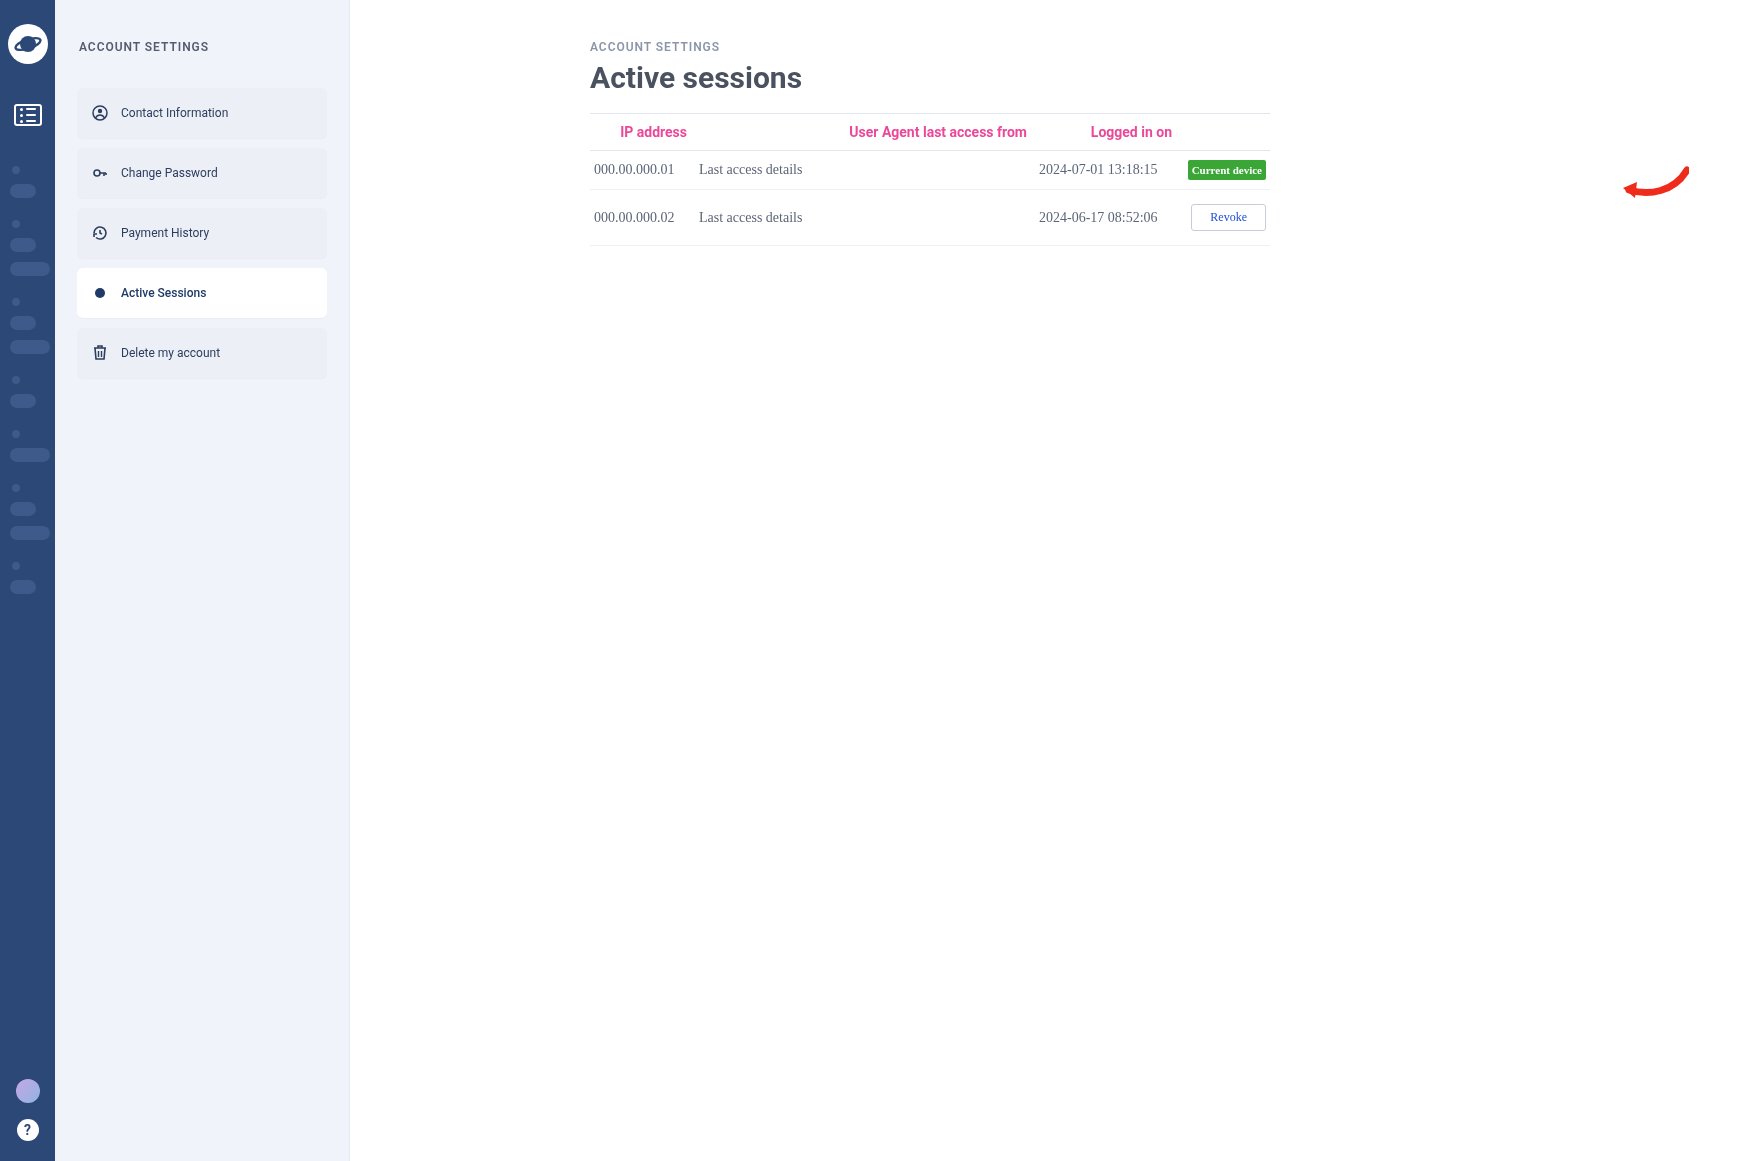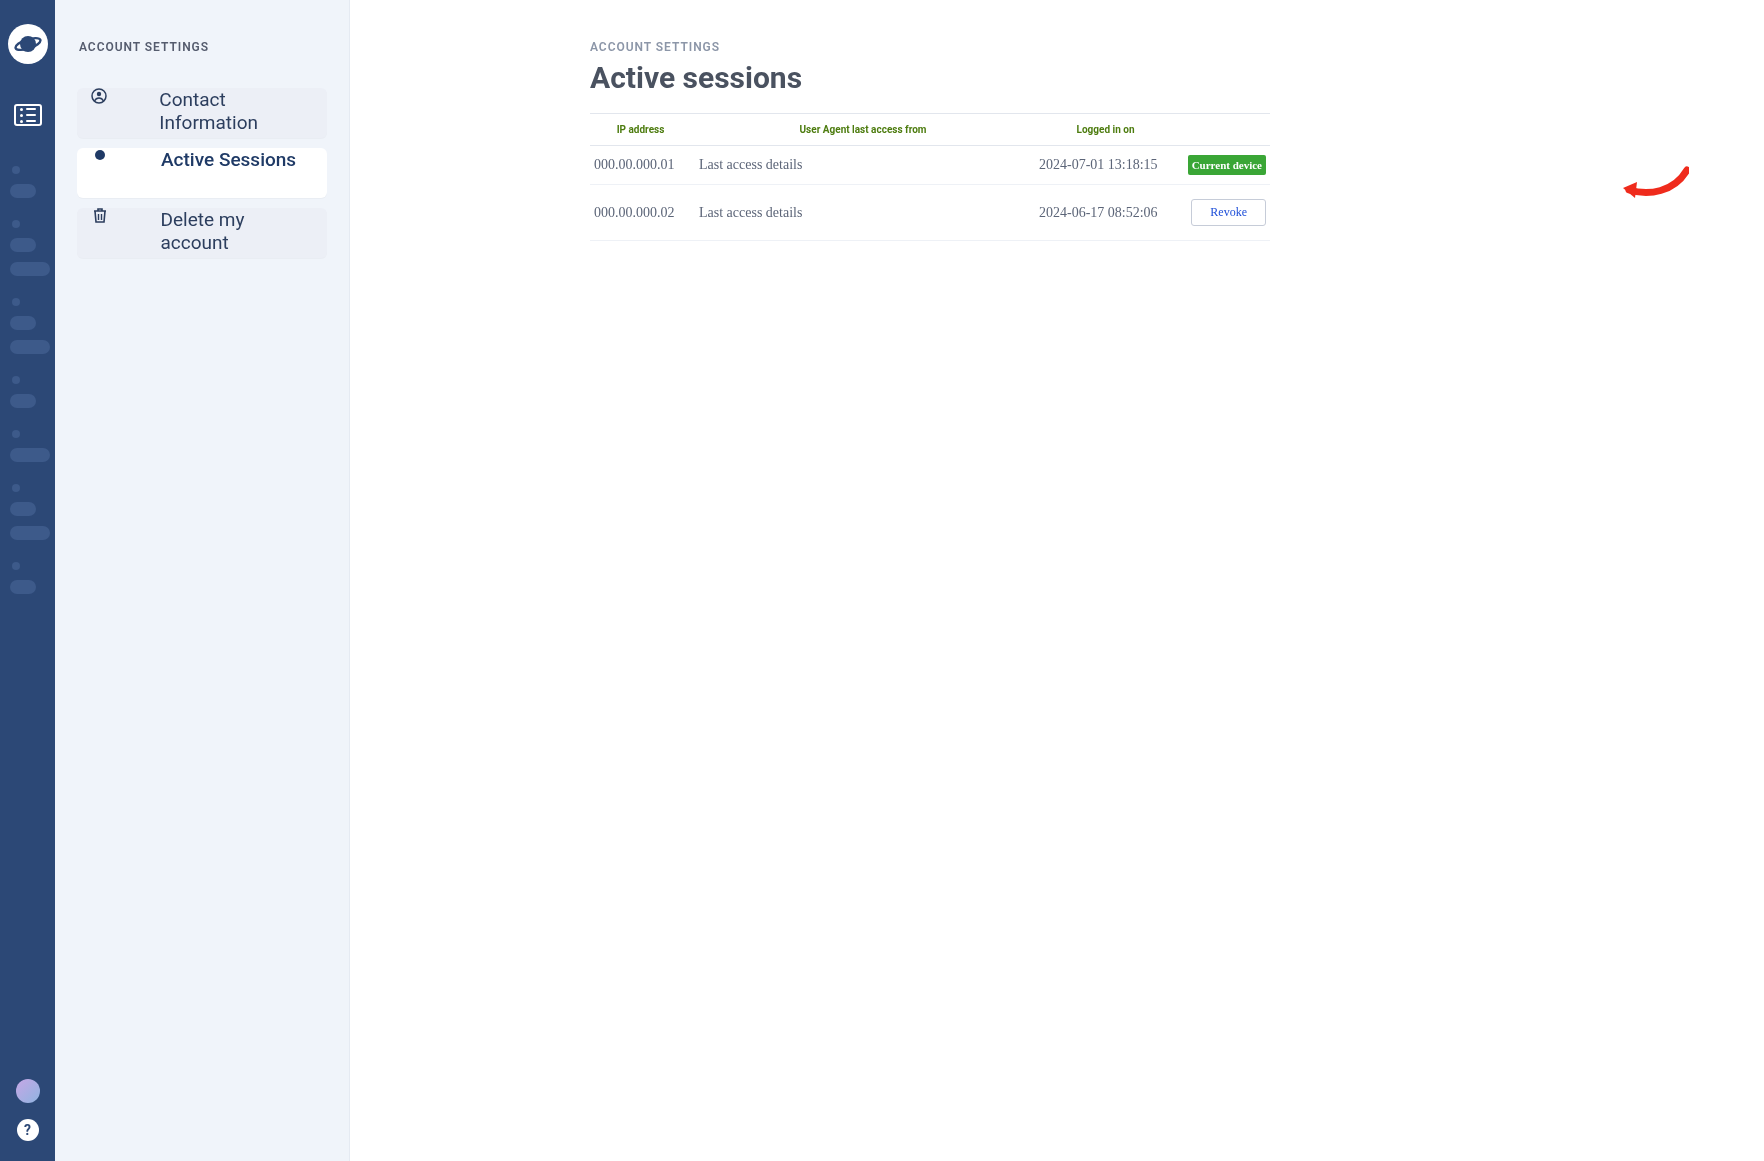--- a/index.html
+++ b/index.html
@@ -102,28 +102,27 @@
     color: #555c6e;
     font-weight: 600;
     margin-bottom: 34px;
     margin-left: 2px;
   }
   .nav-card {
     background: #eceff6;
     border-radius: 6px;
     height: 50px;
     display:flex;
-    align-items:flex-start;
+    align-items:center;
     padding: 0 14px;
     margin-bottom: 10px;
     box-shadow: 0 1px 1px rgba(0,0,0,0.03);
     cursor:pointer;
     color:#2c3e5e;
-    font-size:19px;
-    gap:40px;
+    font-size:12px;
   }
   .nav-card.active {
     background:#ffffff;
     color:#1f3a66;
     font-weight:500;
   }
   .nav-icon {
     width:18px;
     display:flex;
     align-items:center;
@@ -149,24 +148,24 @@
     font-size:30px;
     font-weight:700;
     color:#4a5260;
     margin-bottom:18px;
   }
   table.sessions {
     border-collapse:collapse;
     width: 680px;
   }
   table.sessions th {
-    text-align:center;
-    font-size:10px;
+    text-align:right;
+    font-size:14px;
     font-weight:700;
-    color:#4d7c0f;
+    color:#ec4899;
     padding: 10px 8px 10px 4px;
     border-top:1px solid #e2e6ed;
     border-bottom:1px solid #e2e6ed;
   }
   table.sessions td {
     font-size:14px;
     color:#5c6578;
     padding: 9px 8px 9px 4px;
     border-bottom:1px solid #eef1f6;
     vertical-align:middle;
@@ -282,21 +281,40 @@
     <span class="nav-icon">
       <svg width="16" height="16" viewBox="0 0 16 16">
           <circle cx="8" cy="8" r="7" fill="none" stroke="currentColor" stroke-width="1.5"></circle>
           <circle cx="8" cy="6" r="2.2" fill="currentColor"></circle>
           <path d="M3.5 13c1-2 3-3 4.5-3s3.5 1 4.5 3" fill="none" stroke="currentColor" stroke-width="1.5"></path>
         </svg>
     </span>
     <span>Contact Information</span>
   </div>
 
-
+  <div class="nav-card">
+    <span class="nav-icon">
+      <svg width="16" height="16" viewBox="0 0 16 16">
+          <circle cx="5" cy="8" r="3" fill="none" stroke="currentColor" stroke-width="1.6"></circle>
+          <path d="M8 8h6M12 8v3M14 8v2" stroke="currentColor" stroke-width="1.6" fill="none"></path>
+        </svg>
+    </span>
+    <span>Change Password</span>
+  </div>
+
+  <div class="nav-card">
+    <span class="nav-icon">
+      <svg width="16" height="16" viewBox="0 0 16 16">
+          <path d="M2 8a6 6 0 1 1 2 4.5" fill="none" stroke="currentColor" stroke-width="1.6"></path>
+          <path d="M2 12v-3h3" fill="none" stroke="currentColor" stroke-width="1.6"></path>
+          <path d="M8 5v3l2 1" fill="none" stroke="currentColor" stroke-width="1.6"></path>
+        </svg>
+    </span>
+    <span>Payment History</span>
+  </div>
 
   <div class="nav-card active">
     <span class="nav-icon">
       <svg width="14" height="14" viewBox="0 0 14 14">
           <circle cx="7" cy="7" r="5" fill="currentColor"></circle>
         </svg>
     </span>
     <span>Active Sessions</span>
   </div>
 

